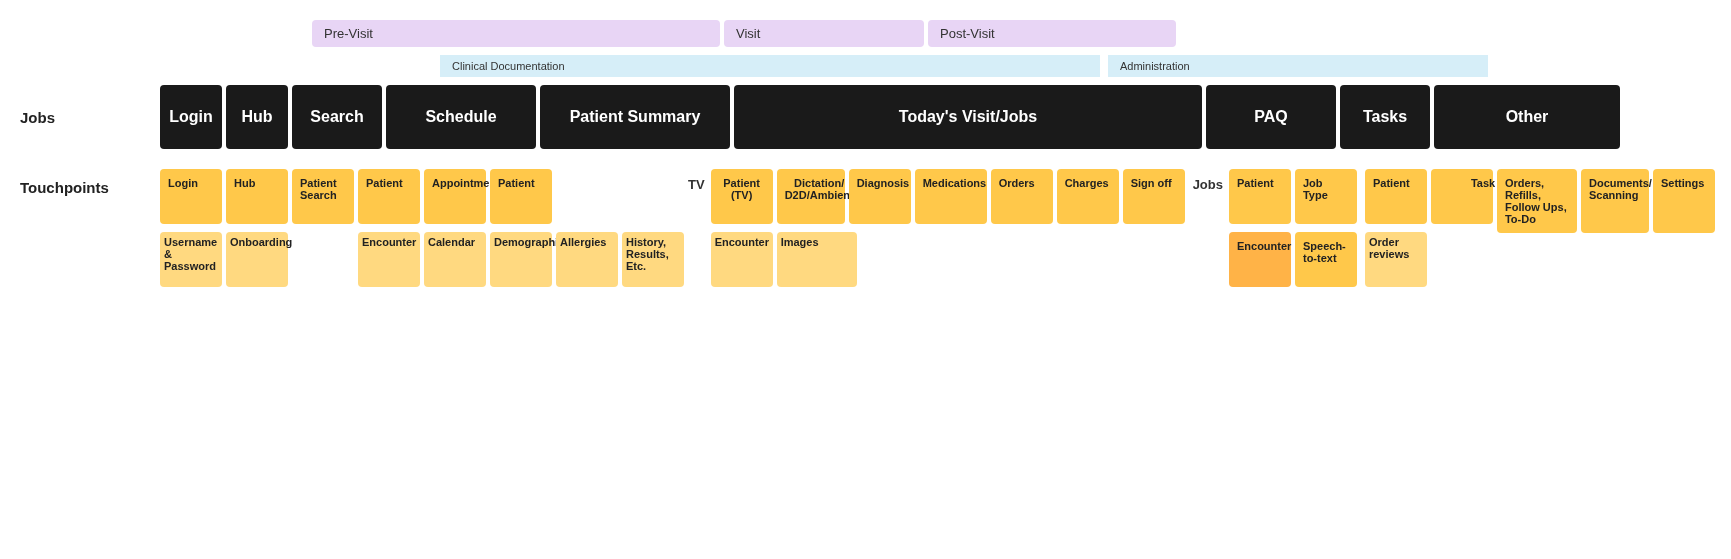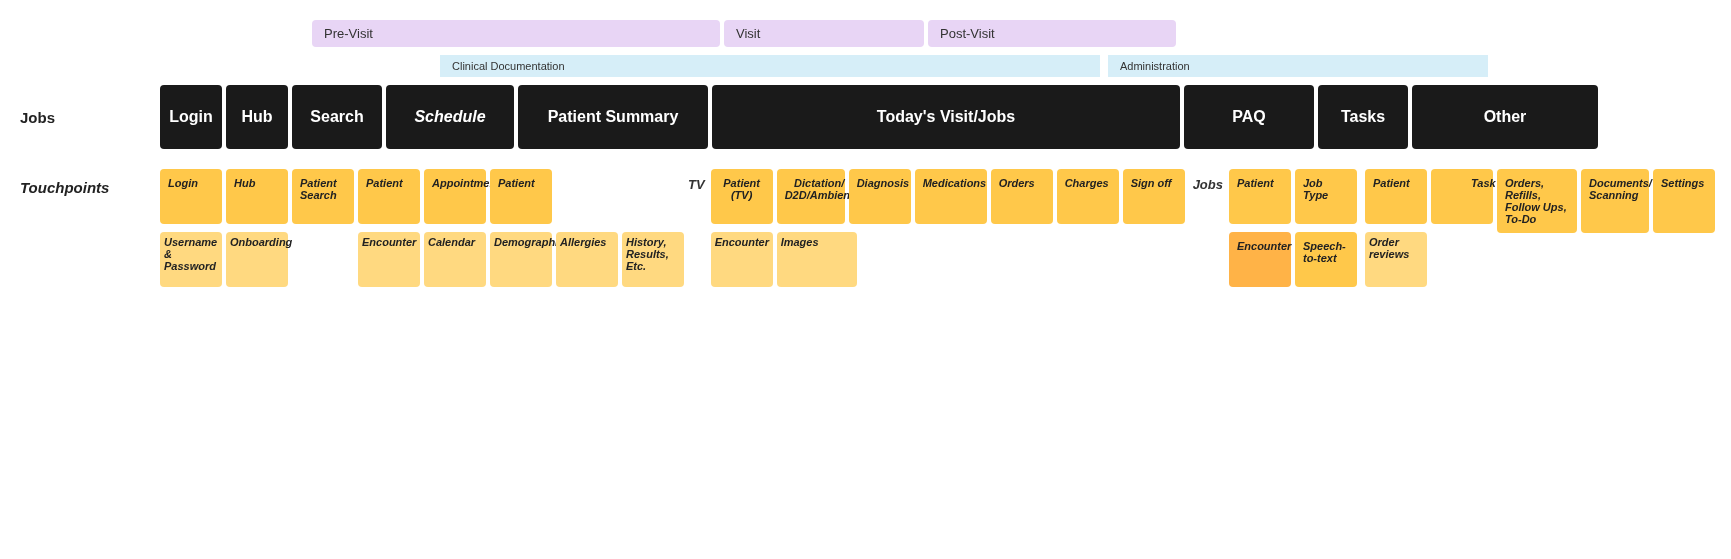--- a/index.html
+++ b/index.html
@@ -48,21 +48,21 @@
       font-weight: 700;
       padding: 14px 16px;
       border-radius: 4px;
       display: flex;
       align-items: center;
       justify-content: center;
       min-height: 64px;
     }
 
     
-    .touchpoints-section { display: flex; align-items: flex-start; font-style: italic; }
+    .touchpoints-section { display: flex; align-items: flex-start; }
     .touchpoints-label {
       width: 140px;
       font-size: 15px;
       font-weight: 700;
       color: #222;
       flex-shrink: 0;
       padding-top: 10px;
     }
     .touchpoints-content { display: flex; gap: 0px; align-items: flex-start; }
 
@@ -149,21 +149,21 @@
 
     <div class="section-banner section-admin" style="width: 380px;">Administration</div>
   </div>
 
   <div class="steps-row">
     <div class="row-label">Jobs</div>
     <div class="steps-items">
       <div class="step-box" style="width:62px;">Login</div>
       <div class="step-box" style="width:62px;">Hub</div>
       <div class="step-box" style="width:90px;">Search</div>
-      <div class="step-box" style="width:128px;font-style:italic;">Schedule</div>
+      <div class="step-box" style="width:150px;">Schedule</div>
       <div class="step-box" style="width:190px;">Patient Summary</div>
       <div class="step-box" style="width:468px;">Today's Visit/Jobs</div>
       <div class="step-box" style="width:130px;">PAQ</div>
       <div class="step-box" style="width:90px;">Tasks</div>
       <div class="step-box" style="width:186px;">Other</div>
     </div>
   </div>
 
   <div class="touchpoints-section">
     <div class="touchpoints-label">Touchpoints</div>

